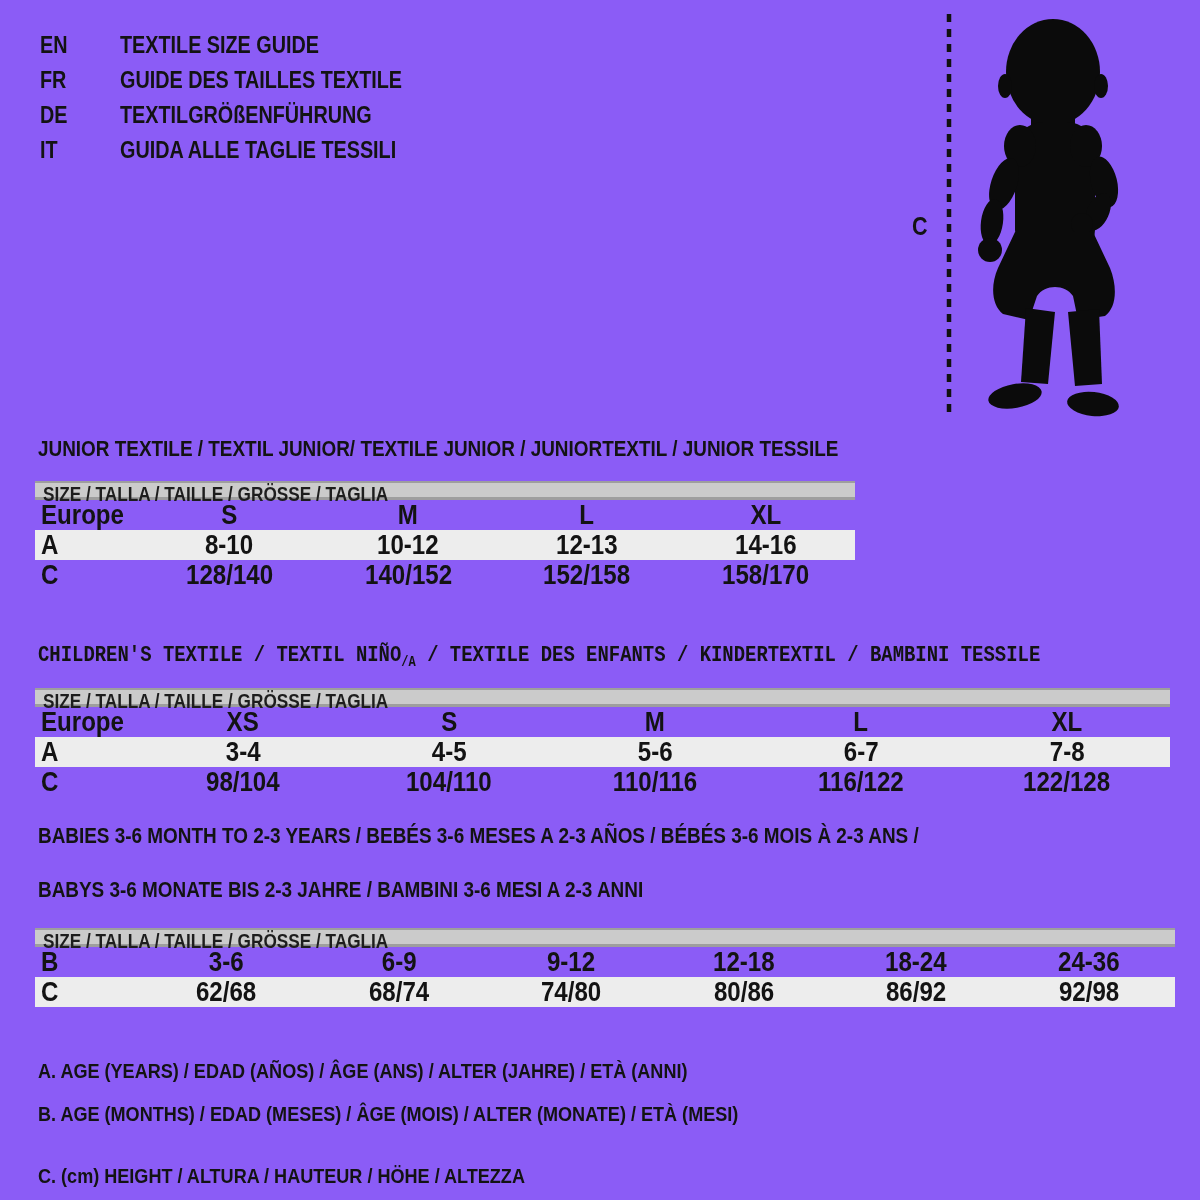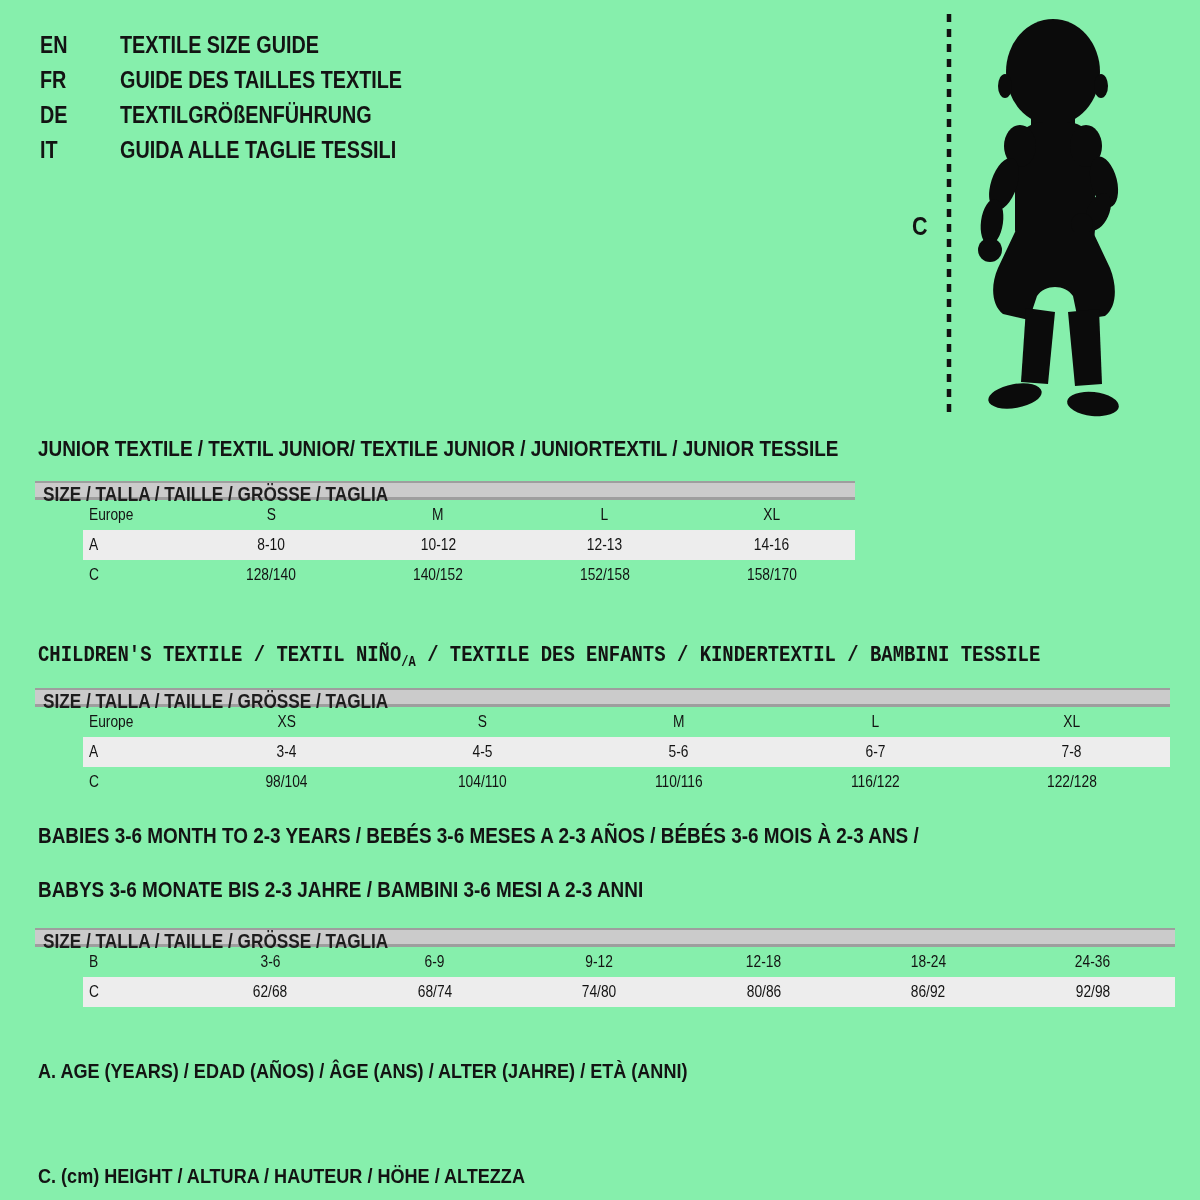--- a/index.html
+++ b/index.html
@@ -1,17 +1,17 @@
 <!DOCTYPE html>
 <html><head>
 <meta charset="utf-8">
 <style>
   html,body{margin:0;padding:0;background:#ffffff;}
   .page{
-    position:relative;width:1200px;height:1200px;background:#86efac;
+    position:relative;width:1200px;height:1200px;background:#8b5cf6;
     color:#131313;font-family:"Liberation Sans", sans-serif;overflow:hidden;
   }
   
   .cx{display:inline-block;transform:scaleX(0.86);transform-origin:left center;white-space:nowrap;}
   .cxc{display:inline-block;transform:scaleX(0.86);transform-origin:center center;white-space:nowrap;}
 
   
   .lang-block{position:absolute;left:40px;top:28px;}
   .lang-row{display:flex;align-items:center;height:35px;font-weight:bold;font-size:23px;letter-spacing:0;}
   .lang-code{width:80px;}
@@ -25,21 +25,21 @@
   .sec-title{position:absolute;left:38px;font-weight:bold;font-size:22px;}
   .sub{font-size:14px;position:relative;top:5px;}
 
   
   .size-table{position:absolute;left:35px;}
   .size-bar{
     height:19px;background:#cbcbcb;border-top:2px solid #9e9e9e;border-bottom:3px solid #9e9e9e;
     box-sizing:border-box;display:flex;align-items:flex-start;padding-left:8px;
     font-weight:bold;font-size:20px;color:#1d1d1d;
   }
-  .trow{display:flex;align-items:center;height:30px;font-weight:normal;font-size:16px;margin-left:48px;}
+  .trow{display:flex;align-items:center;height:30px;font-weight:bold;font-size:28px;}
   .trow .label{width:105px;padding-left:6px;box-sizing:border-box;flex:none;text-align:left;}
   .trow .cell{flex:1;text-align:center;}
   .shaded{background:#ededed;}
 
   
   .legend-line{position:absolute;left:38px;font-weight:bold;font-size:21px;}
 </style>
 </head>
 <body>
 
@@ -188,17 +188,20 @@
       <span class="cell"><span class="cxc">74/80</span></span>
       <span class="cell"><span class="cxc">80/86</span></span>
       <span class="cell"><span class="cxc">86/92</span></span>
       <span class="cell"><span class="cxc">92/98</span></span>
     </div>
   </div>
 
   <div class="legend-line" style="top:1059px;">
     <span class="cx">A. AGE (YEARS) / EDAD (AÑOS) / ÂGE (ANS) / ALTER (JAHRE) / ETÀ (ANNI)</span>
   </div>
+  <div class="legend-line" style="top:1102px;">
+    <span class="cx">B. AGE (MONTHS) / EDAD (MESES) / ÂGE (MOIS) / ALTER (MONATE) / ETÀ (MESI)</span>
+  </div>
   <div class="legend-line" style="top:1135px;margin-top:29px;">
     <span class="cx">C. (cm) HEIGHT / ALTURA / HAUTEUR / HÖHE / ALTEZZA</span>
   </div>
 
 </div>
 
 </body></html>

